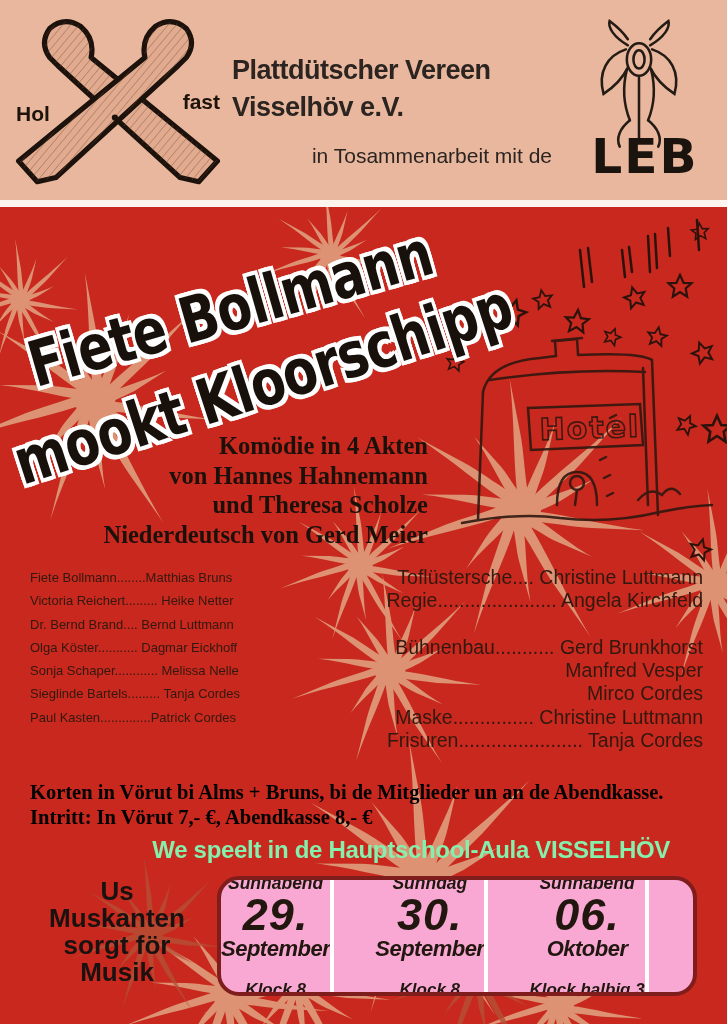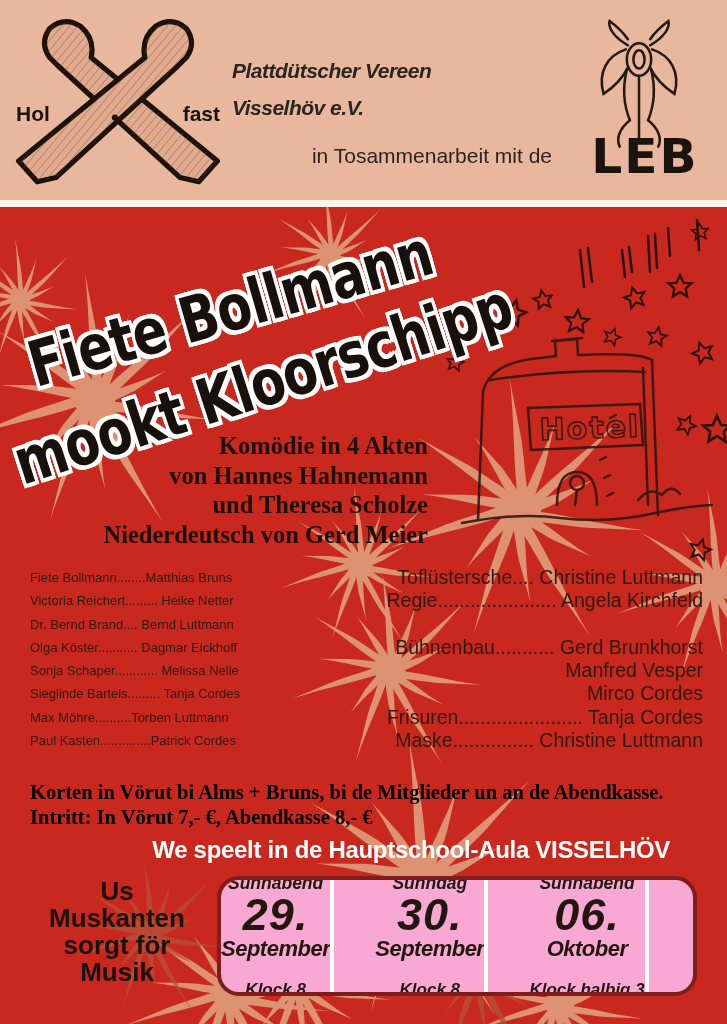--- a/index.html
+++ b/index.html
@@ -6,23 +6,23 @@
   body{width:727px;height:1024px;position:relative;overflow:hidden;
        background:#c8281d;font-family:"Liberation Sans",sans-serif;}
   .layer{position:absolute;pointer-events:none;}
 
   
   .header{position:absolute;top:0;left:0;width:727px;height:200px;background:#e8b79e;z-index:3;}
   .white-stripe{position:absolute;top:200px;left:0;width:727px;height:7px;background:#fdf4ee;z-index:3;}
   .holfast{position:absolute;left:14px;top:14px;width:208px;height:176px;}
   .holfast .word{position:absolute;font-weight:bold;font-size:21px;color:#1d130b;}
   .word-hol{left:2px;top:88px;}
-  .word-fast{right:2px;top:88px;}
+  .word-fast{right:2px;top:76px;}
   .org-block{position:absolute;left:232px;top:52px;width:320px;color:#2b2420;}
-  .org-line{font-size:21px;font-weight:bold;line-height:37px;letter-spacing:-.5px;white-space:nowrap;font-style:italic;}
+  .org-line{font-size:27px;font-weight:bold;line-height:37px;letter-spacing:-.5px;white-space:nowrap;}
   .coop-line{font-size:21px;font-weight:normal;margin-top:18px;text-align:right;white-space:nowrap;color:#2b2420;}
   .leb{position:absolute;right:12px;top:18px;width:152px;height:164px;text-align:center;}
 
   
   .content{position:absolute;left:0;top:0;width:727px;height:1024px;z-index:2;}
   .title-line{position:absolute;white-space:nowrap;font-family:"DejaVu Sans",sans-serif;
     font-weight:bold;color:#18100b;
     text-shadow:-4px -4px 0 #fff,4px -4px 0 #fff,-4px 4px 0 #fff,4px 4px 0 #fff,
                 -4px 0 0 #fff,4px 0 0 #fff,0 -4px 0 #fff,0 4px 0 #fff,
                 -3px -3px 0 #fff,3px 3px 0 #fff,-3px 3px 0 #fff,3px -3px 0 #fff;}
@@ -33,21 +33,21 @@
   .credits{position:absolute;top:431px;left:0;width:428px;text-align:right;
     font-family:"Liberation Serif",serif;font-weight:bold;font-size:24.5px;
     line-height:29.5px;color:#1c110a;}
   .credits div{white-space:nowrap;}
   .cast-left{position:absolute;left:30px;top:566px;color:#32180f;font-size:13px;}
   .cast-right{position:absolute;left:385px;top:566px;width:318px;text-align:right;color:#32180f;font-size:19.5px;}
   .cast-row{line-height:23.3px;min-height:23.3px;white-space:nowrap;}
   .tickets{position:absolute;left:30px;top:780px;font-family:"Liberation Serif",serif;
     font-weight:bold;font-size:20.5px;line-height:25px;color:#000000;white-space:nowrap;}
   .venue{position:absolute;right:57px;top:836px;font-size:24px;font-weight:bold;
-    color:#ffffff;white-space:nowrap;letter-spacing:-.3px;}
+    color:#86efac;white-space:nowrap;letter-spacing:-.3px;}
   .music{position:absolute;left:22px;top:878px;width:190px;text-align:center;
     font-size:26px;font-weight:bold;line-height:27px;color:#1a1210;}
 
   
   .date-panel{position:absolute;left:217px;top:876px;width:480px;height:120px;
     background:#f9a8d4;border:4px solid #7f1d1d;border-radius:22px;
     display:flex;box-sizing:border-box;overflow:hidden;font-style:italic;}
   .date-col{flex:1;display:flex;flex-direction:column;align-items:center;
     justify-content:center;color:#21170f;padding:2px 0;}
   .date-col + .date-col{border-left:4px solid #fff;padding-left:41px;}
@@ -210,33 +210,32 @@
     <div>Niederdeutsch von Gerd Meier</div>
   </div>
 
   <div class="cast-left">
     <div class="cast-row">Fiete Bollmann........Matthias Bruns</div>
     <div class="cast-row">Victoria Reichert......... Heike Netter</div>
     <div class="cast-row">Dr. Bernd Brand.... Bernd Luttmann</div>
     <div class="cast-row">Olga Köster........... Dagmar Eickhoff</div>
     <div class="cast-row">Sonja Schaper............ Melissa Nelle</div>
     <div class="cast-row">Sieglinde Bartels......... Tanja Cordes</div>
-    <div class="cast-row">Max Möhre..........Torben Luttmann</div>
     <div class="cast-row">Paul Kasten..............Patrick Cordes</div>
   </div>
 
   <div class="cast-right">
     <div class="cast-row">Toflüstersche.... Christine Luttmann</div>
     <div class="cast-row">Regie...................... Angela Kirchfeld</div>
     <div class="cast-row"></div>
     <div class="cast-row">Bühnenbau........... Gerd Brunkhorst</div>
     <div class="cast-row">Manfred Vesper</div>
     <div class="cast-row">Mirco Cordes</div>
+    <div class="cast-row">Maske............... Christine Luttmann</div>
     <div class="cast-row">Frisuren....................... Tanja Cordes</div>
-    <div class="cast-row">Maske............... Christine Luttmann</div>
   </div>
 
   <div class="tickets">
     <div>Korten in Vörut bi Alms + Bruns, bi de Mitglieder un an de Abendkasse.</div>
     <div>Intritt: In Vörut 7,- €, Abendkasse 8,- €</div>
   </div>
 
   <div class="venue">We speelt in de Hauptschool-Aula VISSELHÖV</div>
 
   <div class="music">

